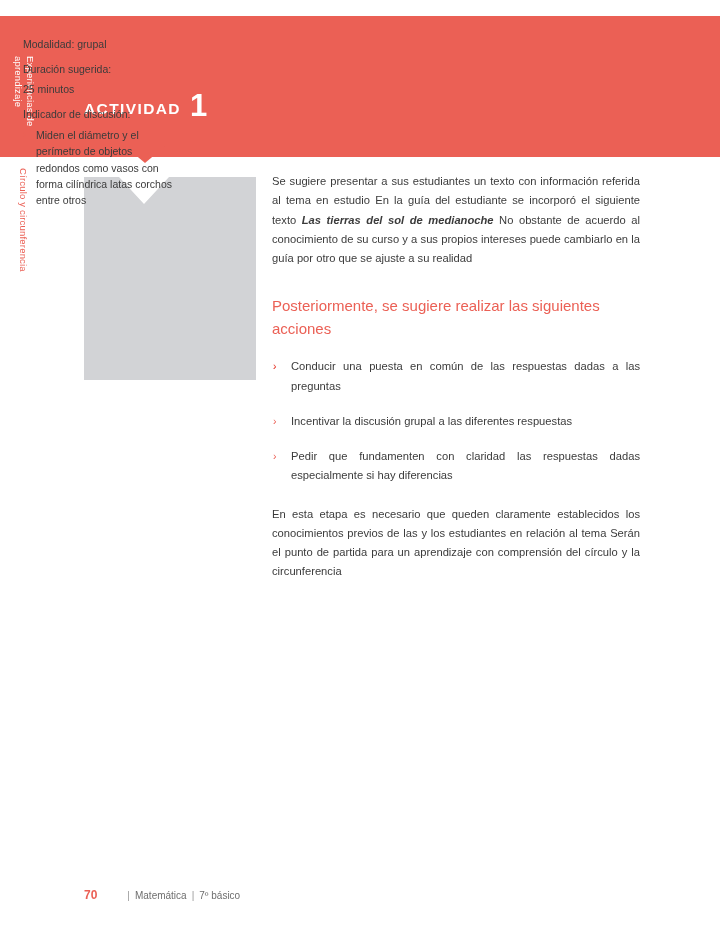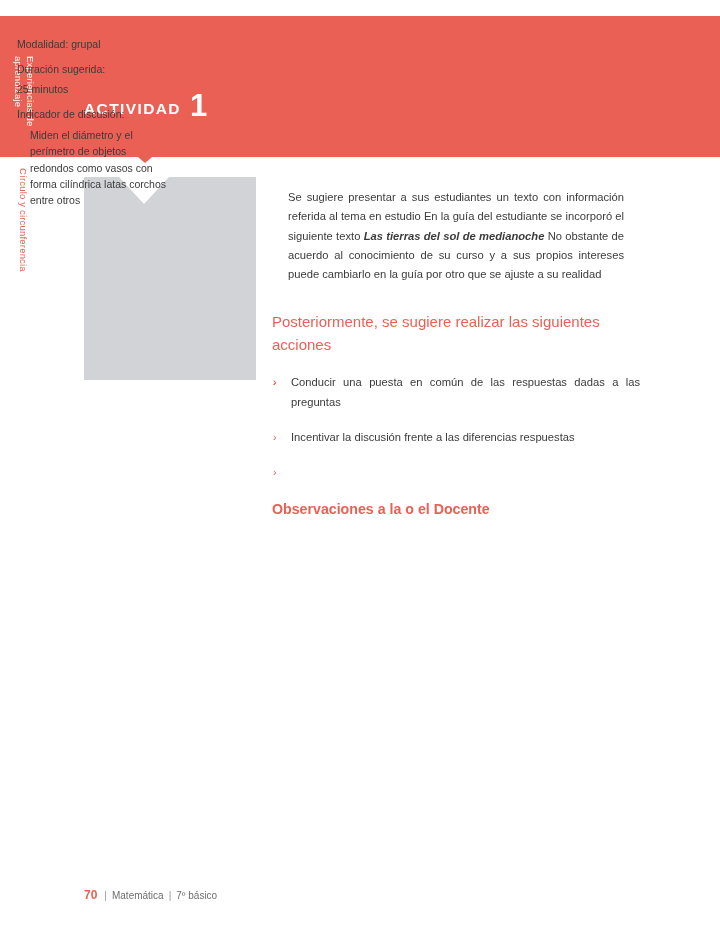--- a/index.html
+++ b/index.html
@@ -90,21 +90,21 @@
     left: 84px;
     top: 177px;
     width: 172px;
     height: 203px;
     background: #d2d3d6;
     -webkit-clip-path: polygon(0 0, 35px 0, 60px 27px, 85px 0, 172px 0, 172px 203px, 0 203px);
     clip-path: polygon(0 0, 35px 0, 60px 27px, 85px 0, 172px 0, 172px 203px, 0 203px);
   }
   .info-inner {
     position: absolute;
-    left: 17px;
+    left: 23px;
     top: 36px;
     width: 150px;
     font-size: 10.5px;
     line-height: 1.62;
     color: #3b3b3b;
   }
   .info-line { margin: 0 0 8px 0; }
   .info-sub { margin: 0 0 3px 0; }
   .info-bullets {
     margin: 4px 0 16px 0;
@@ -125,21 +125,21 @@
   }
 
   
   .main-col {
     position: absolute;
     left: 272px;
     top: 172px;
     width: 368px;
   }
   .para {
-    margin: 16px;
+    margin: 0;
     font-size: 11.2px;
     line-height: 1.72;
     text-align: justify;
     color: #3b3b3b;
   }
   .para .bi { font-weight: bold; font-style: italic; }
 
   .sub-head {
     margin: 27px 0 0 0;
     font-size: 15px;
@@ -191,21 +191,21 @@
     top: 888px;
     display: flex;
     align-items: baseline;
     font-size: 10px;
     color: #6e6e6e;
   }
   .footer .pg {
     color: #eb6055;
     font-weight: bold;
     font-size: 12px;
-    margin-right: 2px;
+    margin-right: 25px;
   }
   .footer .sep { margin: 0 5px; color: #9a9a9a; }
 </style>
 </head>
 <body>
 
 <div class="header-band">
   <div class="header-title">
     <span class="word">ACTIVIDAD</span>
     <span class="num">1</span>
@@ -239,28 +239,29 @@
   <ul class="action-list">
     <li>
       <span class="chev">›</span>
     </li>
     <li>
       <span class="chev">›</span>
       <span>Conducir una puesta en común de las respuestas dadas a las preguntas</span>
     </li>
     <li>
       <span class="chev">›</span>
-      <span>Incentivar la discusión frente a las diferencias respuestas</span>
-    </li>
-    <li>
-      <span class="chev">›</span>
+      <span>Incentivar la discusión grupal a las diferentes respuestas</span>
+    </li>
+    <li>
+      <span class="chev">›</span>
+      <span>Pedir que fundamenten con claridad las respuestas dadas  especialmente si hay diferencias</span>
     </li>
   </ul>
 
-  <h2 class="section-head">Observaciones a la o el Docente</h2>
+  <p class="section-body">En esta etapa es necesario que queden claramente establecidos los conocimientos previos de las y los estudiantes en relación al tema  Serán el punto de partida para un aprendizaje con comprensión del círculo y la circunferencia</p>
 
 </div>
 
 <div class="footer">
   <span class="pg">70</span>
   <span class="sep">|</span>
   <span>Matemática</span>
   <span class="sep">|</span>
   <span>7º básico</span>
 </div>

